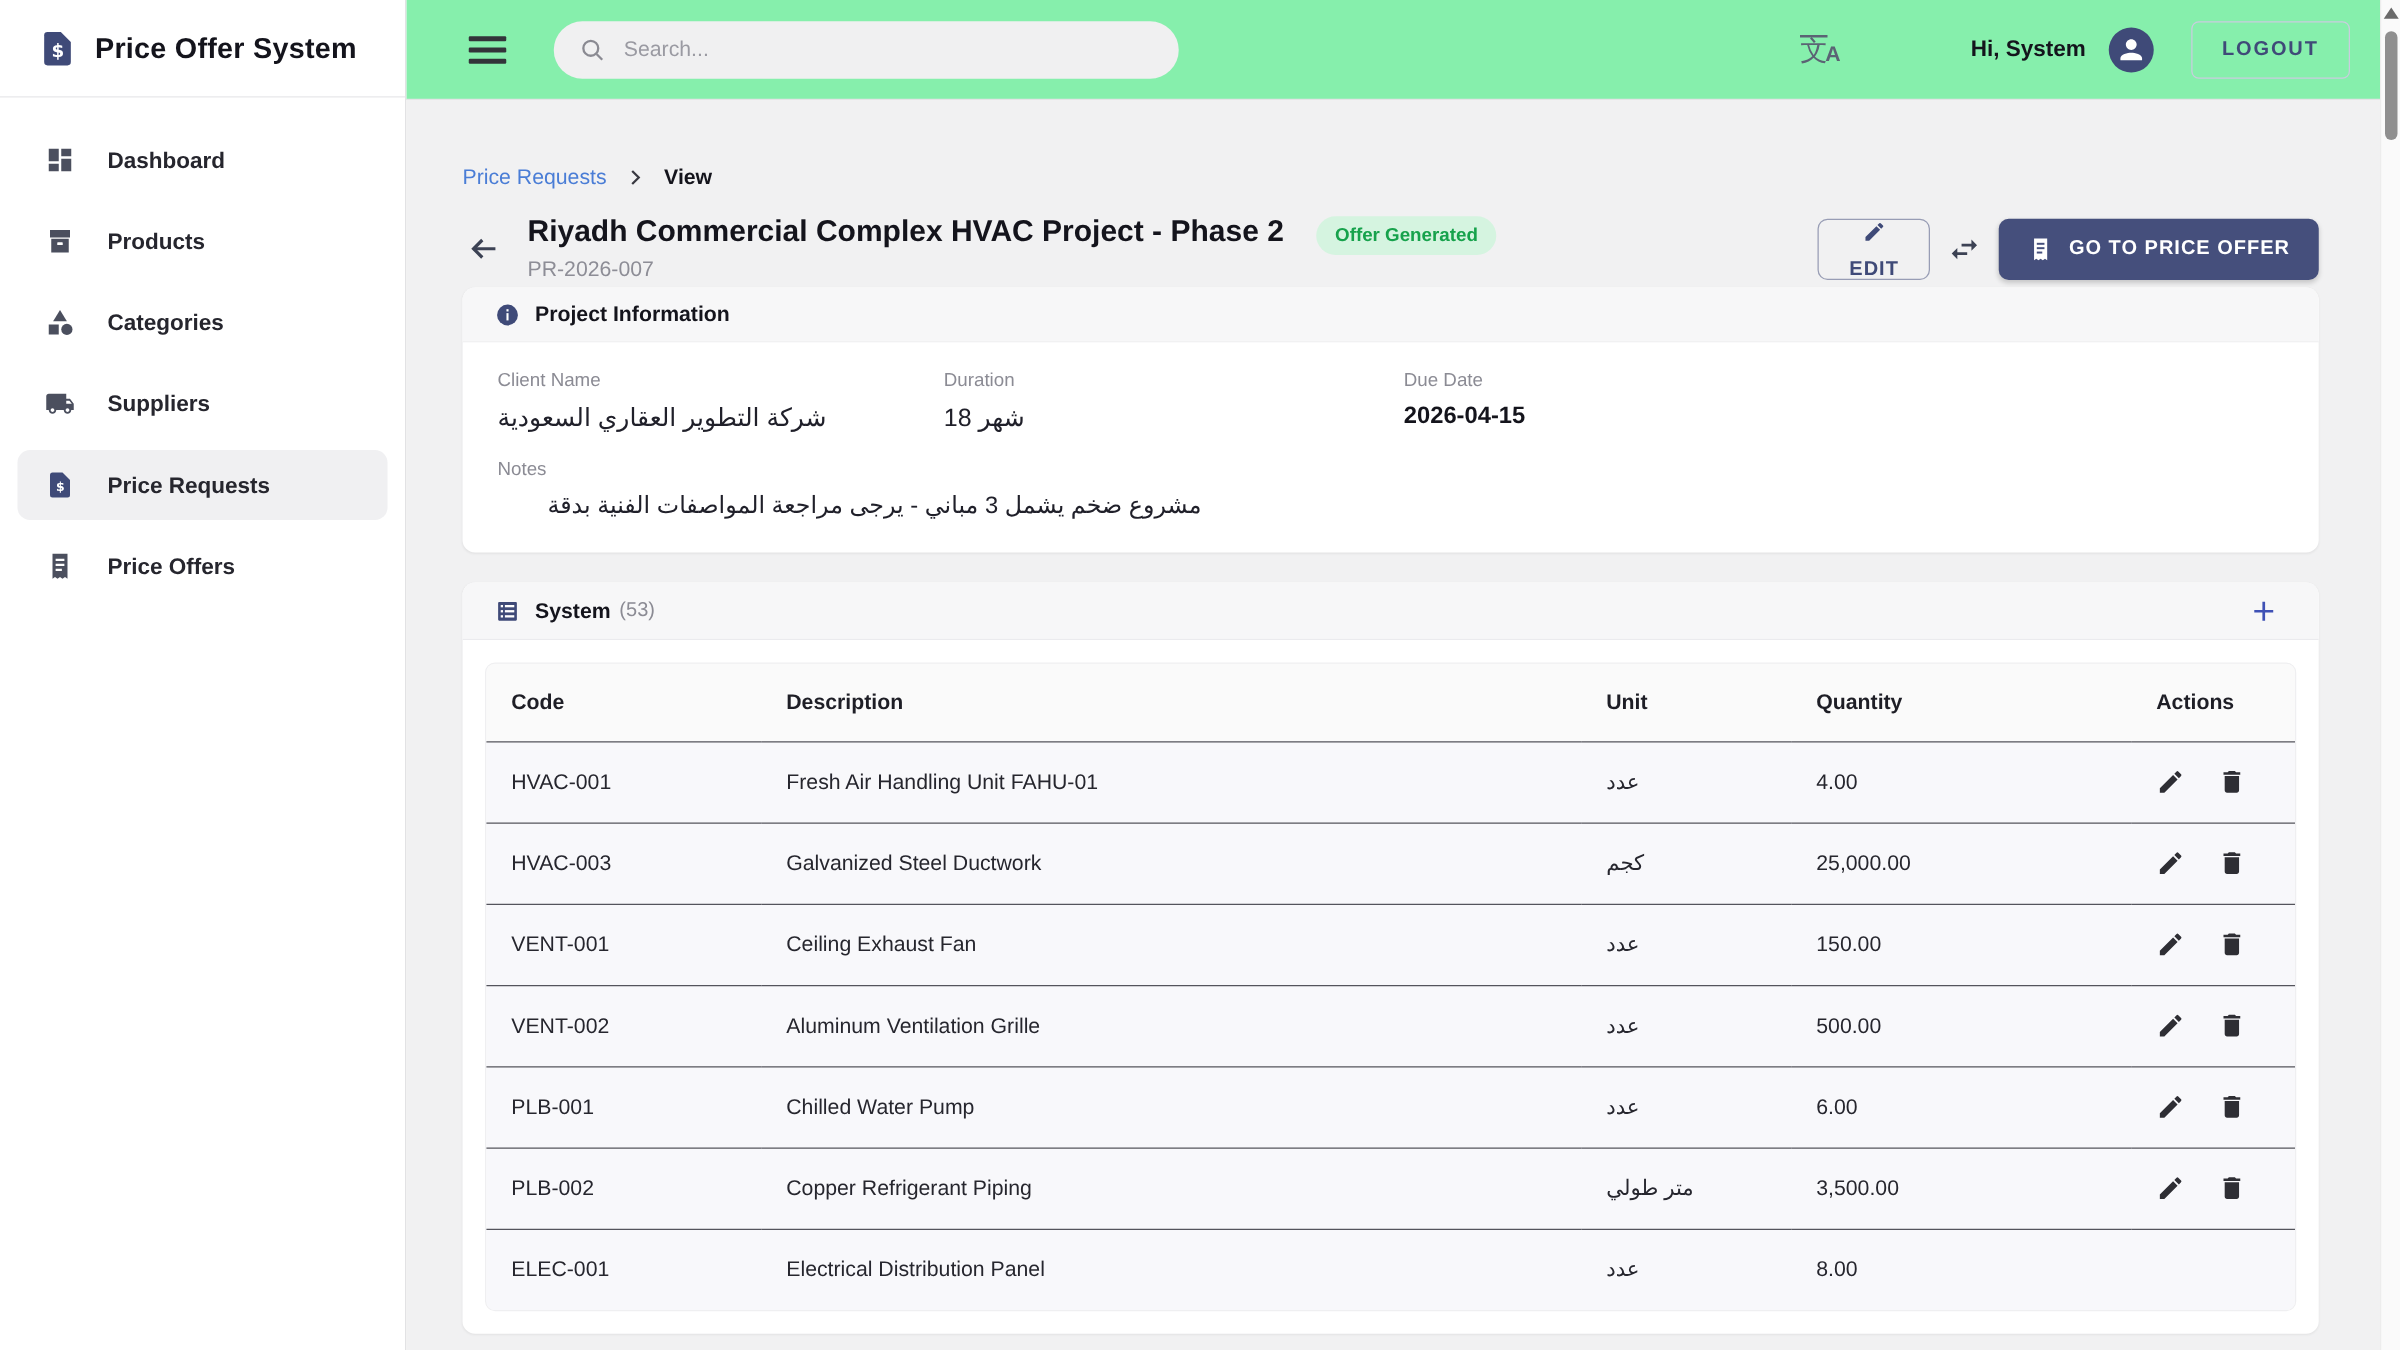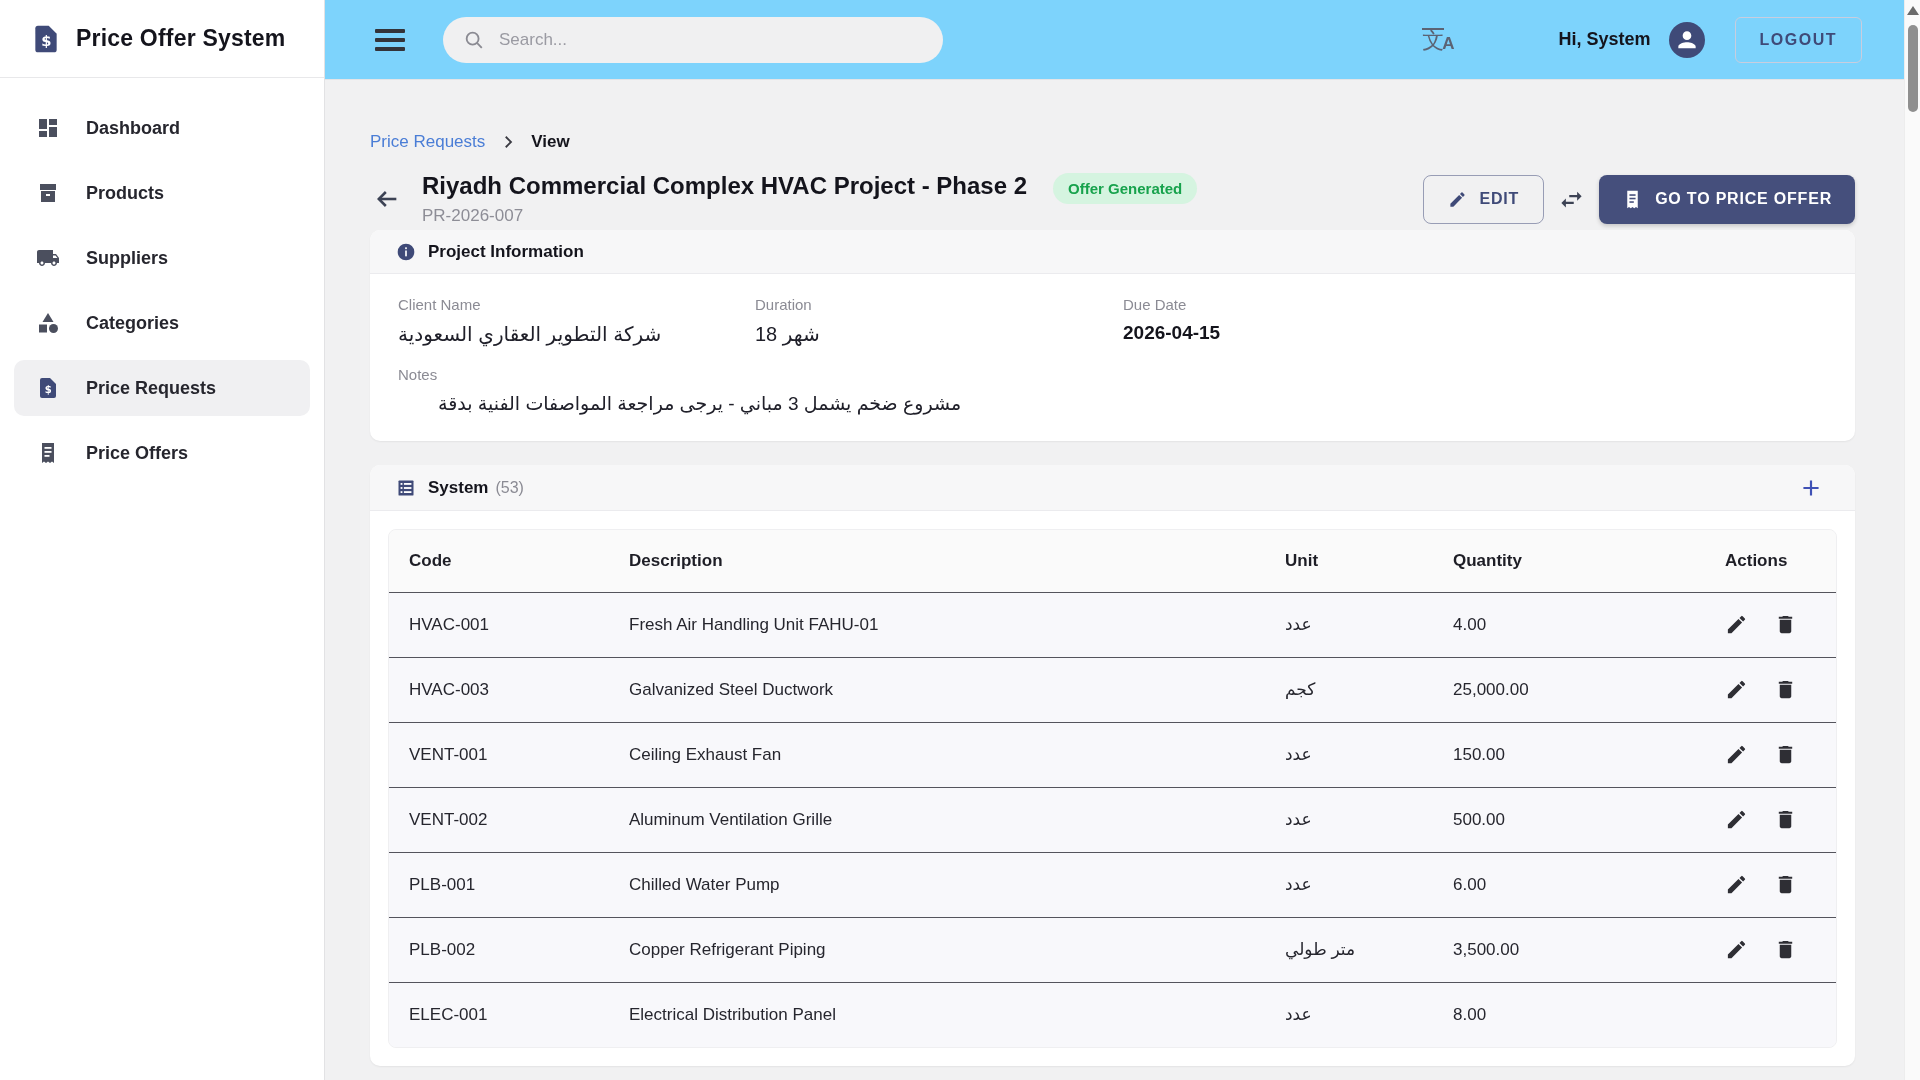--- a/index.html
+++ b/index.html
@@ -16,23 +16,23 @@
   .nav { padding:22px 0 0 0; }
   .nav-item { height:56px; margin:0 14px 9px 14px; display:flex; align-items:center;
     padding-left:22px; gap:26px; border-radius:10px; cursor:pointer;
     font-size:18px; font-weight:600; color:#26262e; }
   .nav-item .nico { width:24px; height:24px; color:#4b4f5e; flex:0 0 auto; }
   .nav-item.active { background:#f0f0f2; }
   .nav-item.active .nico { color:#3f4a78; }
   .nav-chevron { margin-left:auto; margin-right:20px; color:#4b4f5e; }
 
   
-  .topbar { position:absolute; left:325px; top:0; right:0; height:80px; background:#7dd3fc;
+  .topbar { position:absolute; left:325px; top:0; right:0; height:80px; background:#86efac;
     border-bottom:1px solid #e4e4e6; display:flex; align-items:center;
-    padding:0 58px 0 50px; z-index:4; }
+    padding:0 40px 0 50px; z-index:4; }
   .hamburger { width:30px; height:22px; display:flex; flex-direction:column;
     justify-content:space-between; cursor:pointer; margin-right:38px; }
   .hamburger span { display:block; height:4px; background:#33343a; border-radius:1px; }
   .search-pill { width:500px; height:46px; background:#f0f0f1; border-radius:23px;
     display:flex; align-items:center; padding:0 20px; gap:14px; }
   .search-pill input { border:none; outline:none; background:transparent; font-size:17px;
     color:#3a3a42; width:100%; font-family:inherit; }
   .search-pill input::placeholder { color:#9a9aa2; }
   .topbar-right { margin-left:auto; display:flex; align-items:center; }
   .translate-btn { color:#5b6374; cursor:pointer; display:flex; align-items:flex-end; }
@@ -59,21 +59,21 @@
     color:#3c4254; cursor:pointer; margin-right:18px; }
   .title-block .page-title { font-size:24px; font-weight:700; color:#14141c; }
   .title-block .page-code { font-size:17px; color:#8d8d96; margin-top:6px; }
   .status-badge { margin-left:26px; margin-top:-22px; background:#d5f4e0; color:#17a24c;
     font-size:15px; font-weight:600; height:31px; display:flex; align-items:center;
     padding:0 15px; border-radius:16px; }
   .title-actions { margin-left:auto; display:flex; align-items:center; }
   .edit-btn { height:49px; padding:0 24px; display:flex; align-items:center; gap:12px;
     border:1px solid rgba(63,74,120,.5); border-radius:8px; background:transparent;
     color:#3f4a78; font-size:16px; font-weight:700; letter-spacing:.8px; cursor:pointer;
-    font-family:inherit; }
+    font-family:inherit;flex-direction:column; }
   .swap-btn { margin:0 14px; color:#3c4254; display:flex; cursor:pointer; }
   .goto-btn { height:49px; padding:0 23px; display:flex; align-items:center; gap:12px;
     border:none; border-radius:8px; background:#454f7c; color:#ffffff; font-size:16px;
     font-weight:700; letter-spacing:.8px; cursor:pointer; font-family:inherit;
     box-shadow:0 2px 4px rgba(0,0,0,.18); }
 
   .card { background:#ffffff; border-radius:10px; box-shadow:0 1px 2px rgba(0,0,0,.06);
     margin-bottom:24px; }
   .card-strip { background:#f7f7f8; border-bottom:1px solid #ebebee;
     border-radius:10px 10px 0 0; display:flex; align-items:center; padding:0 26px; }
@@ -142,35 +142,35 @@
             <path d="M5 10h14v11H5zm5 3v2h4v-2z" fill-rule="evenodd"></path>
             <rect x="10" y="13" width="4" height="2" fill="#fff"></rect>
           </svg>
       </span>
       <span>Products</span>
     </div>
 
     <div class="nav-item">
       <span class="nico">
         <svg viewBox="0 0 24 24" width="24" height="24" fill="currentColor">
-            <path d="M20 8h-3V4H3c-1.1 0-2 .9-2 2v11h2c0 1.66 1.34 3 3 3s3-1.34 3-3h6c0 1.66 1.34 3 3 3s3-1.34 3-3h2v-5l-3-4zM6 18.5c-.83 0-1.5-.67-1.5-1.5s.67-1.5 1.5-1.5 1.5.67 1.5 1.5-.67 1.5-1.5 1.5zm13.5-9 1.96 2.5H17V9.5h2.5zm-1.5 9c-.83 0-1.5-.67-1.5-1.5s.67-1.5 1.5-1.5 1.5.67 1.5 1.5-.67 1.5-1.5 1.5z"></path>
-          </svg>
-      </span>
-      <span>Suppliers</span>
-    </div>
-
-    <div class="nav-item">
-      <span class="nico">
-        <svg viewBox="0 0 24 24" width="24" height="24" fill="currentColor">
             <path d="m12 2-5.5 9h11z"></path>
             <circle cx="17.5" cy="17.5" r="4.5"></circle>
             <path d="M3 13.5h8v8H3z"></path>
           </svg>
       </span>
       <span>Categories</span>
+    </div>
+
+    <div class="nav-item">
+      <span class="nico">
+        <svg viewBox="0 0 24 24" width="24" height="24" fill="currentColor">
+            <path d="M20 8h-3V4H3c-1.1 0-2 .9-2 2v11h2c0 1.66 1.34 3 3 3s3-1.34 3-3h6c0 1.66 1.34 3 3 3s3-1.34 3-3h2v-5l-3-4zM6 18.5c-.83 0-1.5-.67-1.5-1.5s.67-1.5 1.5-1.5 1.5.67 1.5 1.5-.67 1.5-1.5 1.5zm13.5-9 1.96 2.5H17V9.5h2.5zm-1.5 9c-.83 0-1.5-.67-1.5-1.5s.67-1.5 1.5-1.5 1.5.67 1.5 1.5-.67 1.5-1.5 1.5z"></path>
+          </svg>
+      </span>
+      <span>Suppliers</span>
     </div>
 
     <div class="nav-item active">
       <span class="nico">
         <svg viewBox="0 0 24 24" width="24" height="24">
             <path fill="currentColor" d="M14 2H6a2 2 0 0 0-2 2v16a2 2 0 0 0 2 2h12a2 2 0 0 0 2-2V8l-6-6z"></path>
             <text x="12.2" y="17" font-size="10" font-weight="bold" fill="#fff" text-anchor="middle" font-family="DejaVu Sans">$</text>
           </svg>
       </span>
       <span>Price Requests</span>

